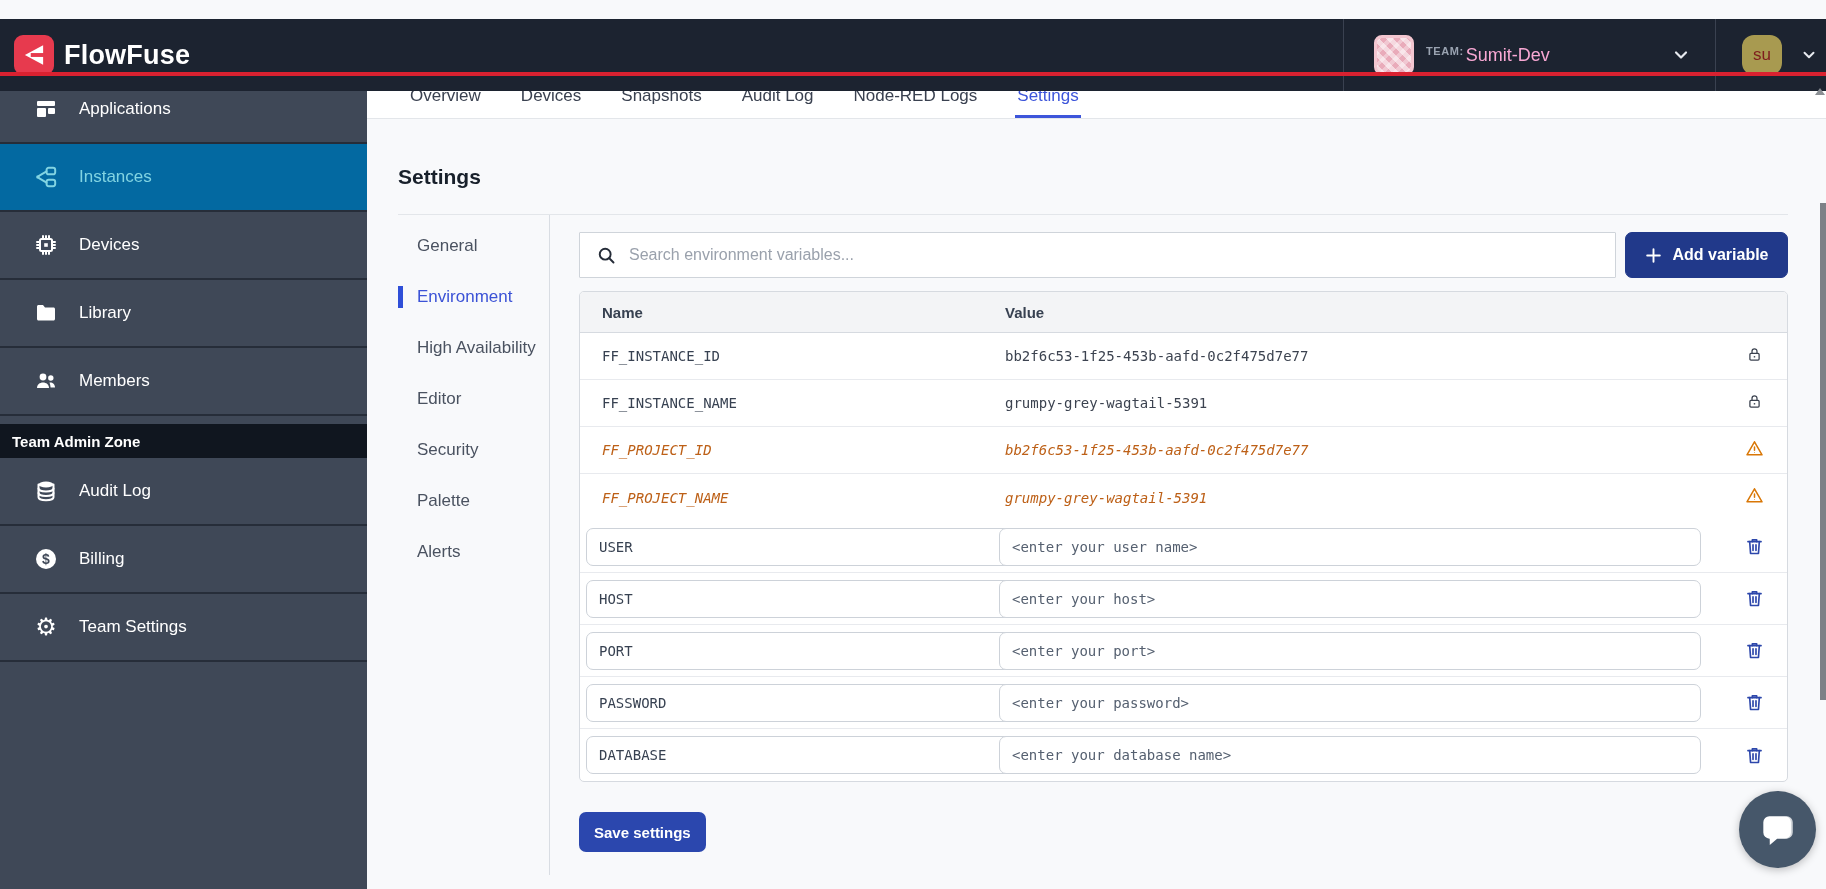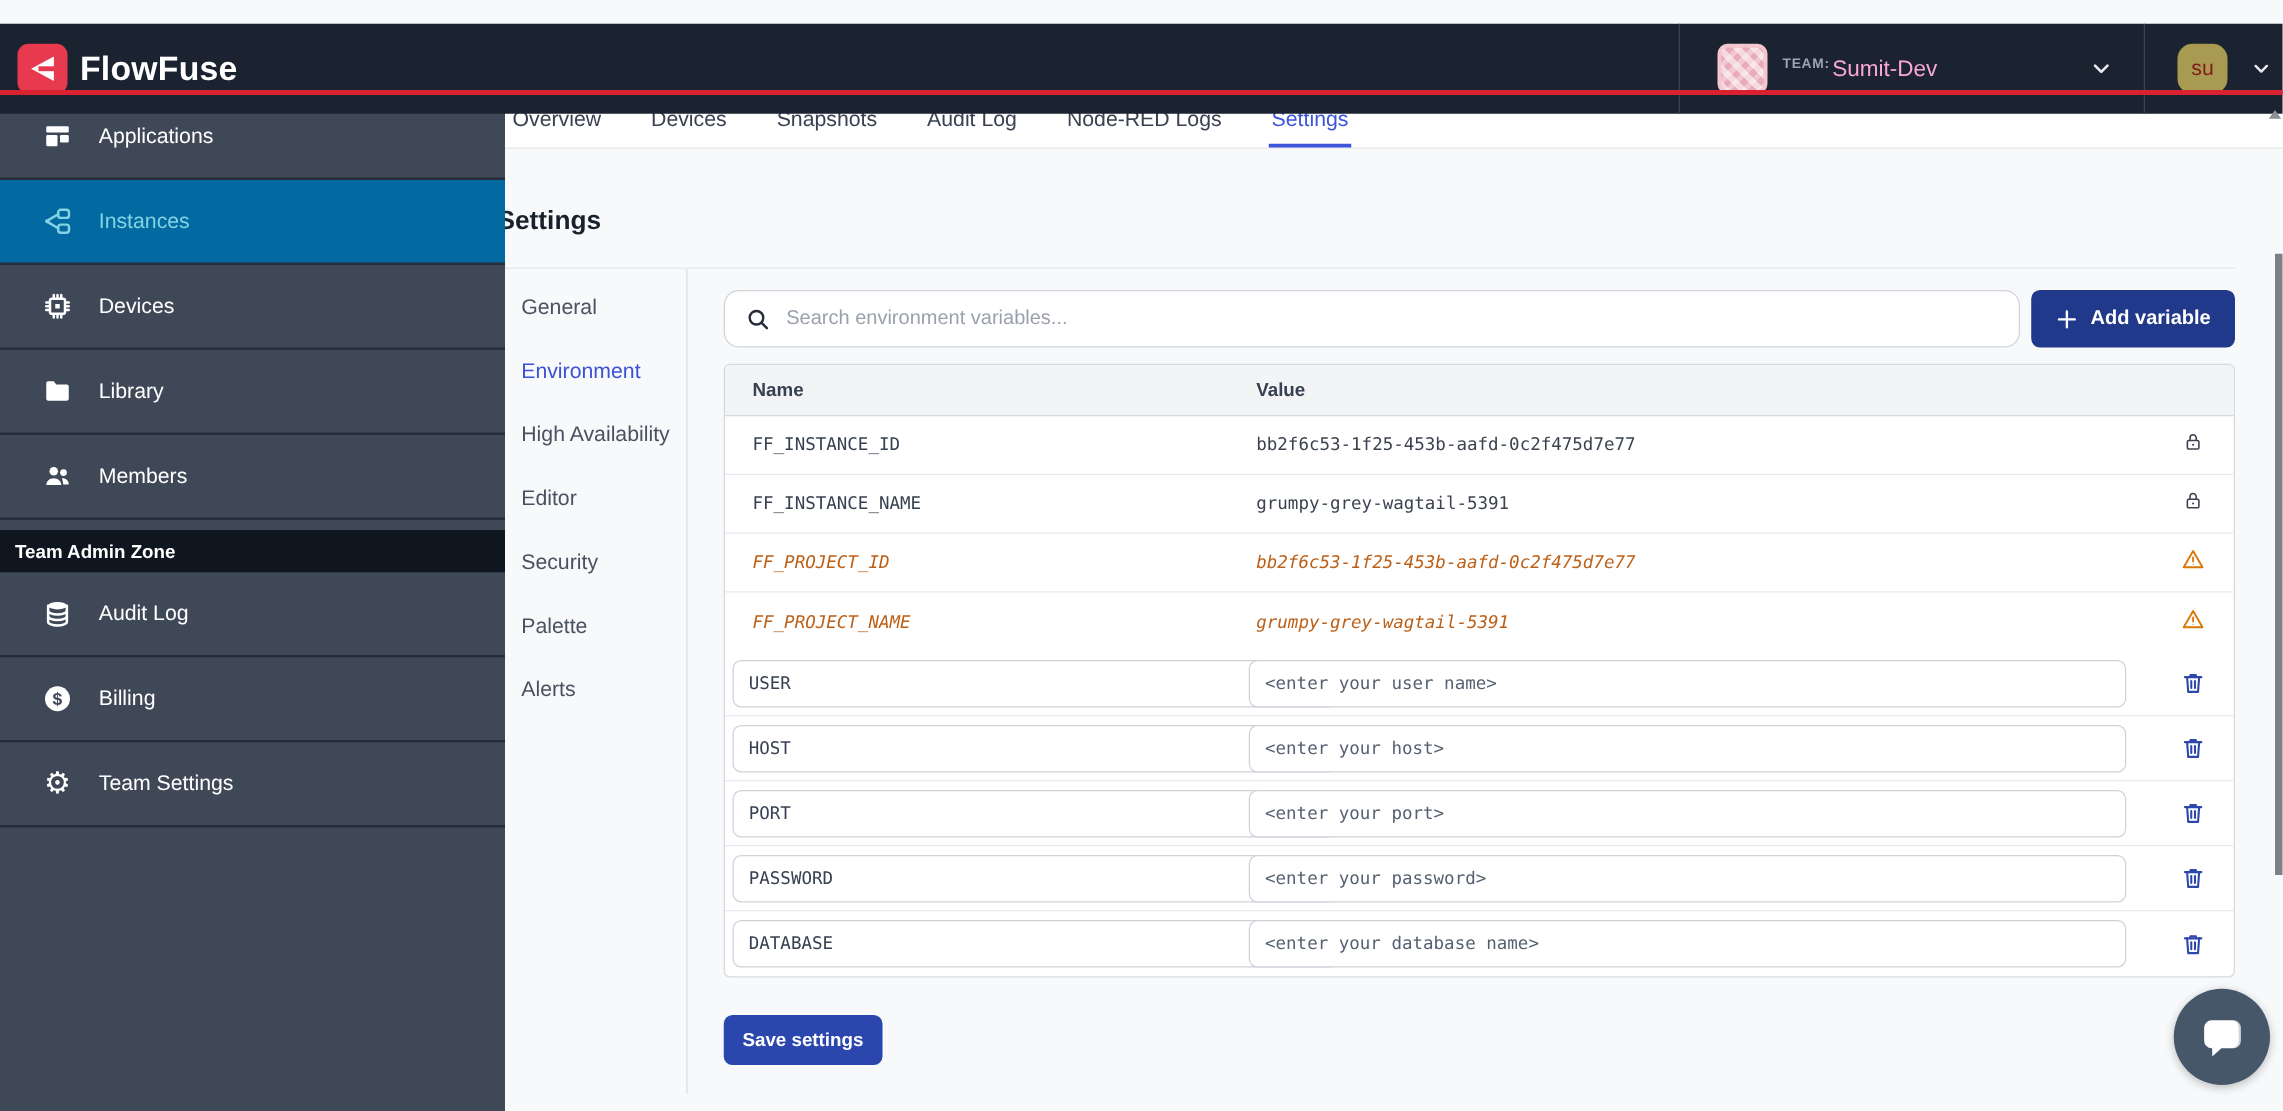--- a/index.html
+++ b/index.html
@@ -20,21 +20,21 @@
   .team-label { font-size:11px; color:#9aa3b1; letter-spacing:.6px; font-weight:600; }
   .team-name { font-size:18px; color:#f9a8d4; }
   .chev { color:#e7eaef; margin-left:auto; margin-right:24px; display:flex; }
   .user-select { width:111px; height:72px; border-left:1px solid #3a4150; display:flex; align-items:center; padding-left:26px; cursor:pointer; }
   .user-avatar { width:40px; height:40px; border-radius:12px; background:#a89a50; color:#7f1d1d; font-size:17px; display:flex; align-items:center; justify-content:center; }
   .user-select .chev { margin-right:8px; }
 
   .accent-line { position:absolute; top:72px; left:0; width:1826px; height:4px; background:#d92130; z-index:31; }
 
   
-  .sidebar { position:absolute; top:76px; left:0; width:404px; height:813px; background:#3f4857; z-index:20; }
+  .sidebar { position:absolute; top:76px; left:0; width:367px; height:813px; background:#3f4857; z-index:20; }
   .side-item { height:68px; display:flex; align-items:center; padding-left:33px; gap:20px; color:#ffffff; font-size:17px; font-weight:500; border-bottom:2px solid #262d39; cursor:pointer; background:#3f4857; }
   .side-item .s-icon { width:26px; height:26px; display:flex; align-items:center; justify-content:center; color:#fff; }
   .side-item.active { background:#0369a1; color:#82d4e2; }
   .side-item.active .s-icon { color:#82d4e2; }
   .admin-zone-label { margin-top:8px; height:34px; background:#10161f; color:#fff; font-size:15px; font-weight:700; display:flex; align-items:center; padding-left:12px; }
   .gear-glyph { font-size:24px; line-height:24px; }
 
   
   .tabbar { position:absolute; left:367px; top:76px; width:1459px; height:43px; background:#ffffff; border-bottom:1px solid #e3e6ea; display:flex; align-items:stretch; padding-left:41px; z-index:10; }
   .tab { font-size:17px; color:#3a4150; display:flex; align-items:center; margin-right:36px; border-bottom:3px solid transparent; padding:0 2px; cursor:pointer; }
@@ -46,21 +46,21 @@
 
   .settings-body { display:flex; align-items:stretch; }
   .settings-nav { width:151px; padding-top:20px; flex:none; }
   .snav-item { font-size:17px; line-height:22px; color:#4a5260; padding-left:19px; margin-bottom:29px; cursor:pointer; }
   .snav-item.active { color:#3b52d6; border-left:5px solid #2f4fd8; padding-left:14px; }
 
   .settings-pane { flex:1; border-left:1px solid #d9dde3; padding-left:29px; min-height:660px; }
   .section-title { margin-top:13px; font-size:19px; line-height:24px; font-weight:700; color:#1f2836; padding-bottom:7px; border-bottom:1px solid #e3e6ea; }
 
   .toolbar { margin-top:17px; display:flex; gap:9px; height:46px; }
-  .searchbox { flex:1; background:#fff; border:1px solid #cfd4da; border-radius:12px; display:flex; align-items:center; padding-left:16px; gap:12px; }
+  .searchbox { flex:1; background:#fff; border:1px solid #cfd4da; border-radius:1px; display:flex; align-items:center; padding-left:16px; gap:12px; }
   .searchbox svg { color:#252c38; flex:none; }
   .searchbox input { border:none; outline:none; flex:1; font-size:16px; font-family:"Liberation Sans",sans-serif; color:#333; background:transparent; padding-right:10px; }
   .searchbox input::placeholder { color:#9aa1ac; }
   .btn { border-radius:7px; font-size:16px; font-weight:700; display:flex; align-items:center; justify-content:center; gap:9px; cursor:pointer; }
   .btn-outline { width:142px; background:#fff; border:1.5px solid #2b3f8f; color:#2b3f8f; }
   .btn-primary { width:163px; background:#21398a; border:1px solid #21398a; color:#fff; }
 
   .env-table { margin-top:13px; background:#fff; border:1px solid #d6dae0; border-radius:5px; overflow:hidden; }
   .t-row { display:grid; grid-template-columns:419px 1fr 66px; align-items:center; }
   .t-head { height:41px; background:#f3f4f6; border-bottom:1px solid #d6dae0; }

